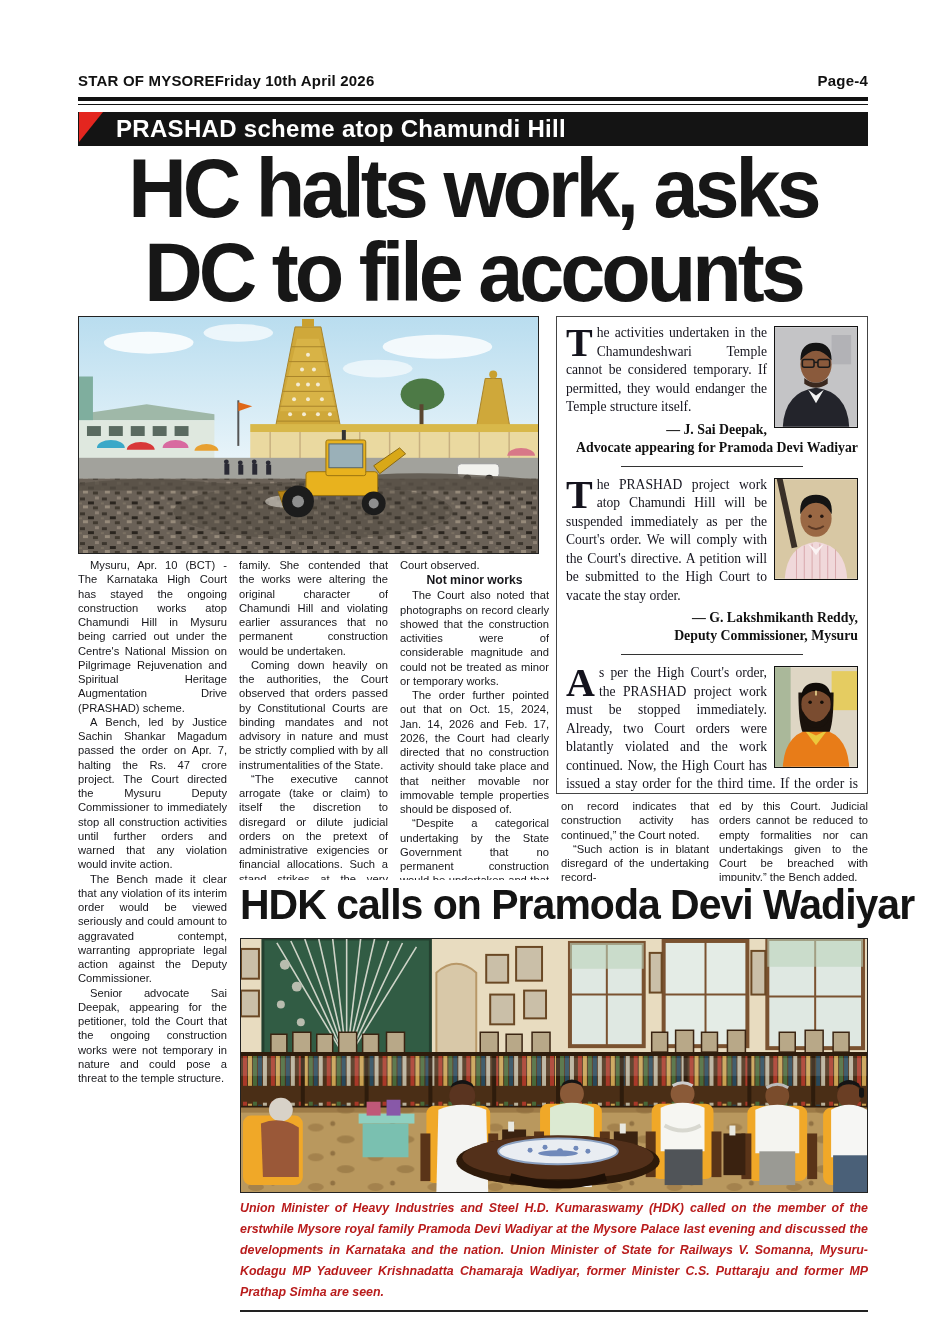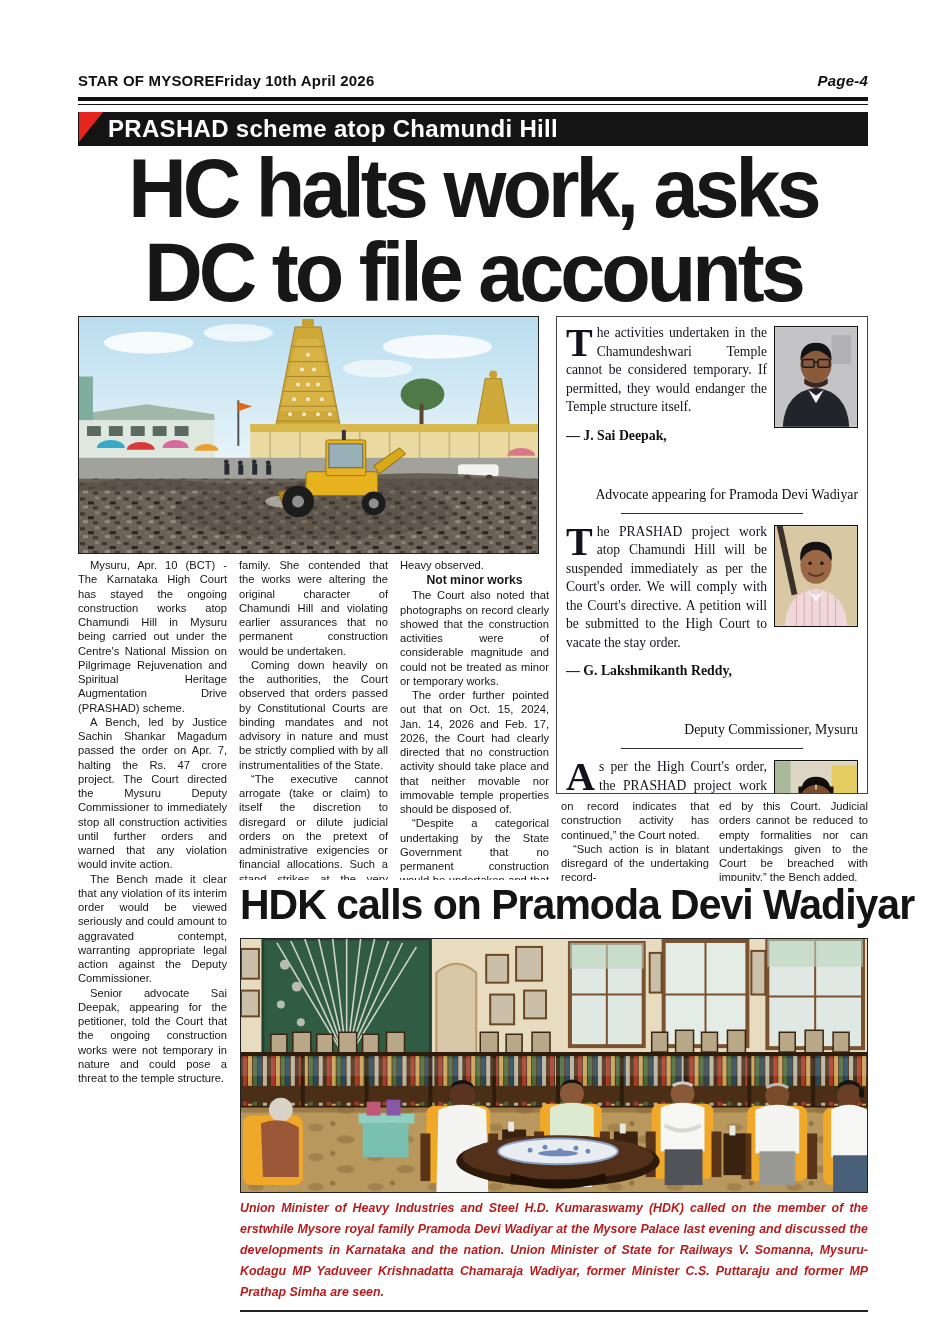--- a/index.html
+++ b/index.html
@@ -2,46 +2,46 @@
 <html><head>
 <meta charset="utf-8">
 <style>
   * { margin:0; padding:0; box-sizing:border-box; }
   body { background:#ffffff; font-family:"Liberation Sans", sans-serif; }
   .page { position:relative; width:945px; height:1337px; background:#fff; overflow:hidden; color:#111;border-radius:32px; }
 
   
   .hdr { position:absolute; left:78px; top:72px; width:790px; display:flex; align-items:baseline; font-weight:bold; font-size:15px; letter-spacing:0.2px; }
   .hdr .date { }
-  .hdr .pageno { margin-left:auto;font-style:italic; }
+  .hdr .pageno { margin-left:auto; }
   .rule-thick { position:absolute; left:78px; top:97px; width:790px; height:4px; background:#111; }
   .rule-thin  { position:absolute; left:78px; top:104px; width:790px; height:1px; background:#111; }
 
   
   .kicker { position:absolute; left:78px; top:112px; width:790px; height:34px; background:#141414; display:flex; align-items:center; }
-  .kicker .txt { color:#fff; font-weight:bold; font-size:24px; padding-left:30px; letter-spacing:0.3px; }
+  .kicker .txt { color:#fff; font-weight:bold; font-size:24px; padding-left:38px; letter-spacing:0.3px; }
   .corner { position:absolute; left:1px; top:0; width:24px; height:30px; background:#e4261f; clip-path:polygon(0 0,100% 0,0 100%); }
 
   
   .headline { position:absolute; left:78px; top:146px; width:790px; text-align:center; font-weight:bold; font-size:81px; line-height:81px; letter-spacing:-4px; color:#171717; transform:scaleY(1.04); transform-origin:top; }
 
   
   .photo-main { position:absolute; left:78px; top:316px; width:461px; height:238px; border:1px solid #222; background:#cfe6f2; }
   .photo-hdk  { position:absolute; left:240px; top:938px; width:628px; height:255px; border:1px solid #222; background:#e8dcc0; }
   .photo-main svg, .photo-hdk svg { display:block; width:100%; height:100%; }
 
   
   .quotes { position:absolute; left:556px; top:316px; width:312px; height:478px; border:1px solid #444; padding:7px 9px 0 9px; font-family:"Liberation Serif", serif; overflow:hidden; }
   .quote { overflow:hidden; }
   .quote .pic { float:right; width:84px; height:102px; border:1px solid #111; margin:2px 0 3px 7px; }
   .quote .pic svg { display:block; width:100%; height:100%; }
   .qtext { font-size:13.6px; line-height:18.5px; text-align:justify; color:#14131d; }
   .qcap { float:left; font-size:40px; line-height:32px; font-weight:bold; padding:3px 4px 0 0; color:#14131d; }
-  .qattr { text-align:left; font-weight:bold; font-size:13.8px; line-height:18px; margin-top:10px; }
-  .qrole { text-align:right; font-weight:normal; font-size:13.8px; line-height:18px;margin-top:41px; }
+  .qattr { text-align:right; font-weight:bold; font-size:13.8px; line-height:18px; margin-top:4px; }
+  .qrole { text-align:right; font-weight:bold; font-size:13.8px; line-height:18px; }
   .qdiv { width:62%; height:1px; background:#333; margin:9px auto 9px auto; }
 
   
   .col { position:absolute; font-size:11.2px; line-height:14.25px; text-align:justify; color:#16161a; overflow:hidden; }
   .col p { text-indent:12px; }
   .subhead { font-weight:bold; text-align:center; font-size:12.2px; line-height:15px; text-indent:0 !important; padding-top:1px; }
   #col1 { left:78px;  top:558px; width:149px; height:740px; }
   #col2 { left:239px; top:558px; width:149px; height:322px; }
   #col3 { left:400px; top:558px; width:149px; height:322px; }
   #col4 { left:561px; top:799px; width:148px; height:82px; }
@@ -283,21 +283,21 @@
 
   </div>
 
   <div class="col" id="col2">
     <p style="text-indent:0">family. She contended that the works were altering the original character of Chamundi Hill and violating earlier assurances that no permanent construction would be undertaken.</p>
     <p>Coming down heavily on the authorities, the Court observed that orders passed by Constitutional Courts are binding mandates and not advisory in nature and must be strictly complied with by all instrumentalities of the State.</p>
     <p>“The executive cannot arrogate (take or claim) to itself the discretion to disregard or dilute judicial orders on the pretext of administrative exigencies or financial allocations. Such a stand strikes at the very foundation of the rule of law,” the</p>
   </div>
 
   <div class="col" id="col3">
-    <p style="text-indent:0">Heavy observed.</p>
+    <p style="text-indent:0">Court observed.</p>
     <p class="subhead">Not minor works</p>
     <p>The Court also noted that photographs on record clearly showed that the construction activities were of considerable magnitude and could not be treated as minor or temporary works.</p>
     <p>The order further pointed out that on Oct. 15, 2024, Jan. 14, 2026 and Feb. 17, 2026, the Court had clearly directed that no construction activity should take place and that neither movable nor immovable temple properties should be disposed of.</p>
     <p>“Despite a categorical undertaking by the State Government that no permanent construction would be undertaken and that the State would abide by the Court’s directions, the material</p>
   </div>
 
   <div class="col" id="col4">
     <p style="text-indent:0">on record indicates that construction activity has continued,” the Court noted.</p>
     <p>“Such action is in blatant disregard of the undertaking record-</p>
   </div>

